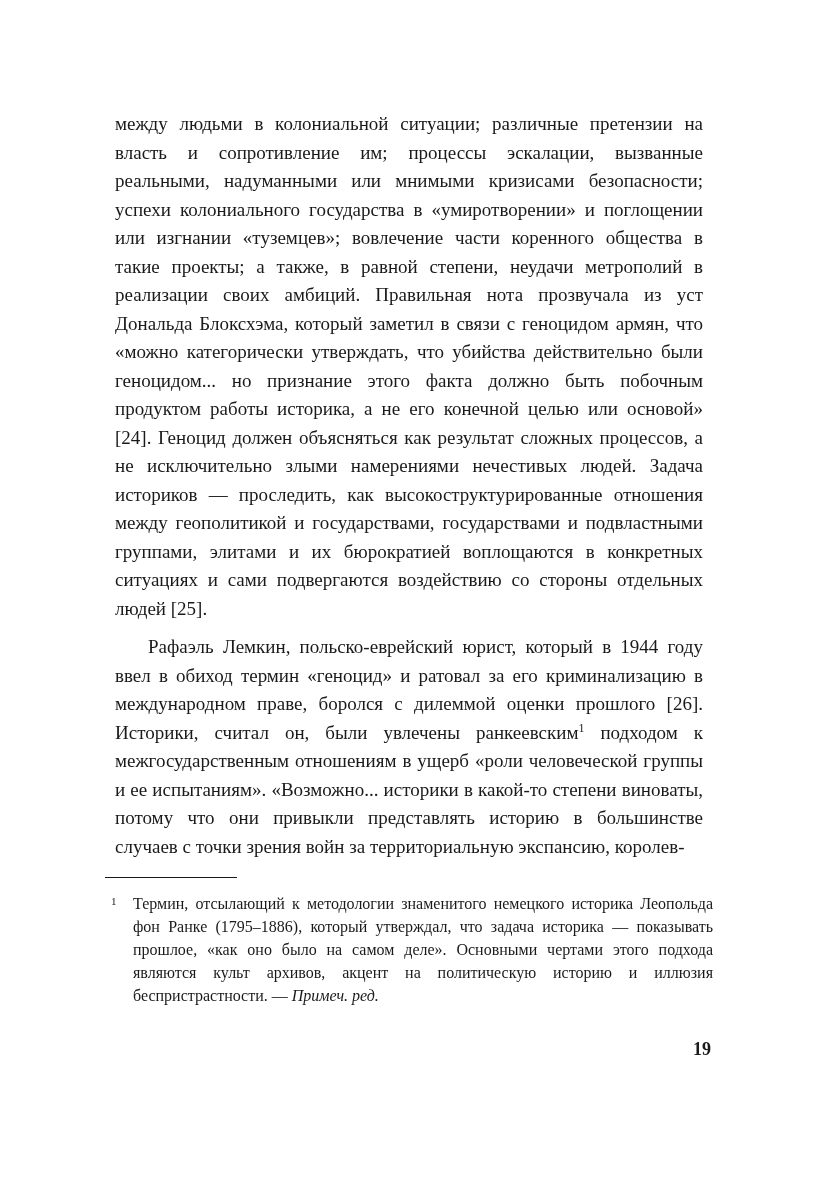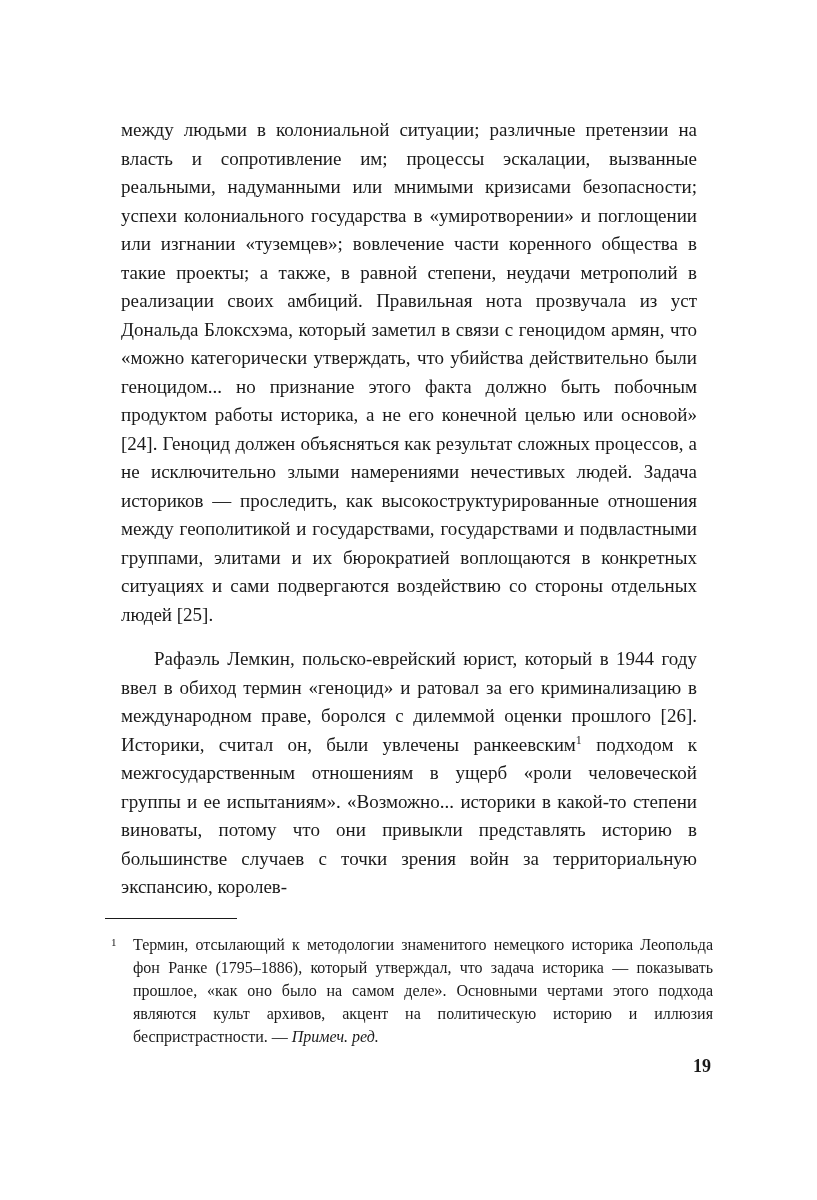--- a/index.html
+++ b/index.html
@@ -18,21 +18,21 @@
     box-sizing: border-box;
     padding: 100px 104px 0 105px;
     overflow: hidden;
   }
   .body-text {
     font-size: 19px;
     line-height: 28.5px;
     text-align: justify;
   }
   .para {
-    margin: 16px;
+    margin: 10px;
     padding: 0;
   }
   .para.indented {
     text-indent: 33px;
     font-family: Liberation Serif, serif;
   }
   .fn-ref {
     font-size: 12px;
     line-height: 0;
     vertical-align: super;
@@ -54,21 +54,21 @@
   .fn-marker {
     position: absolute;
     left: 6px;
     top: -2px;
     font-size: 11px;
   }
   .fn-attribution {
     font-style: italic;
   }
   .page-footer {
-    margin-top: 8px;
+    margin-top: 32px;
     text-align: right;
     padding-right: 2px;
   }
   .page-number {
     font-size: 18px;
     font-weight: bold;
   }
 </style>
 </head>
 <body>

